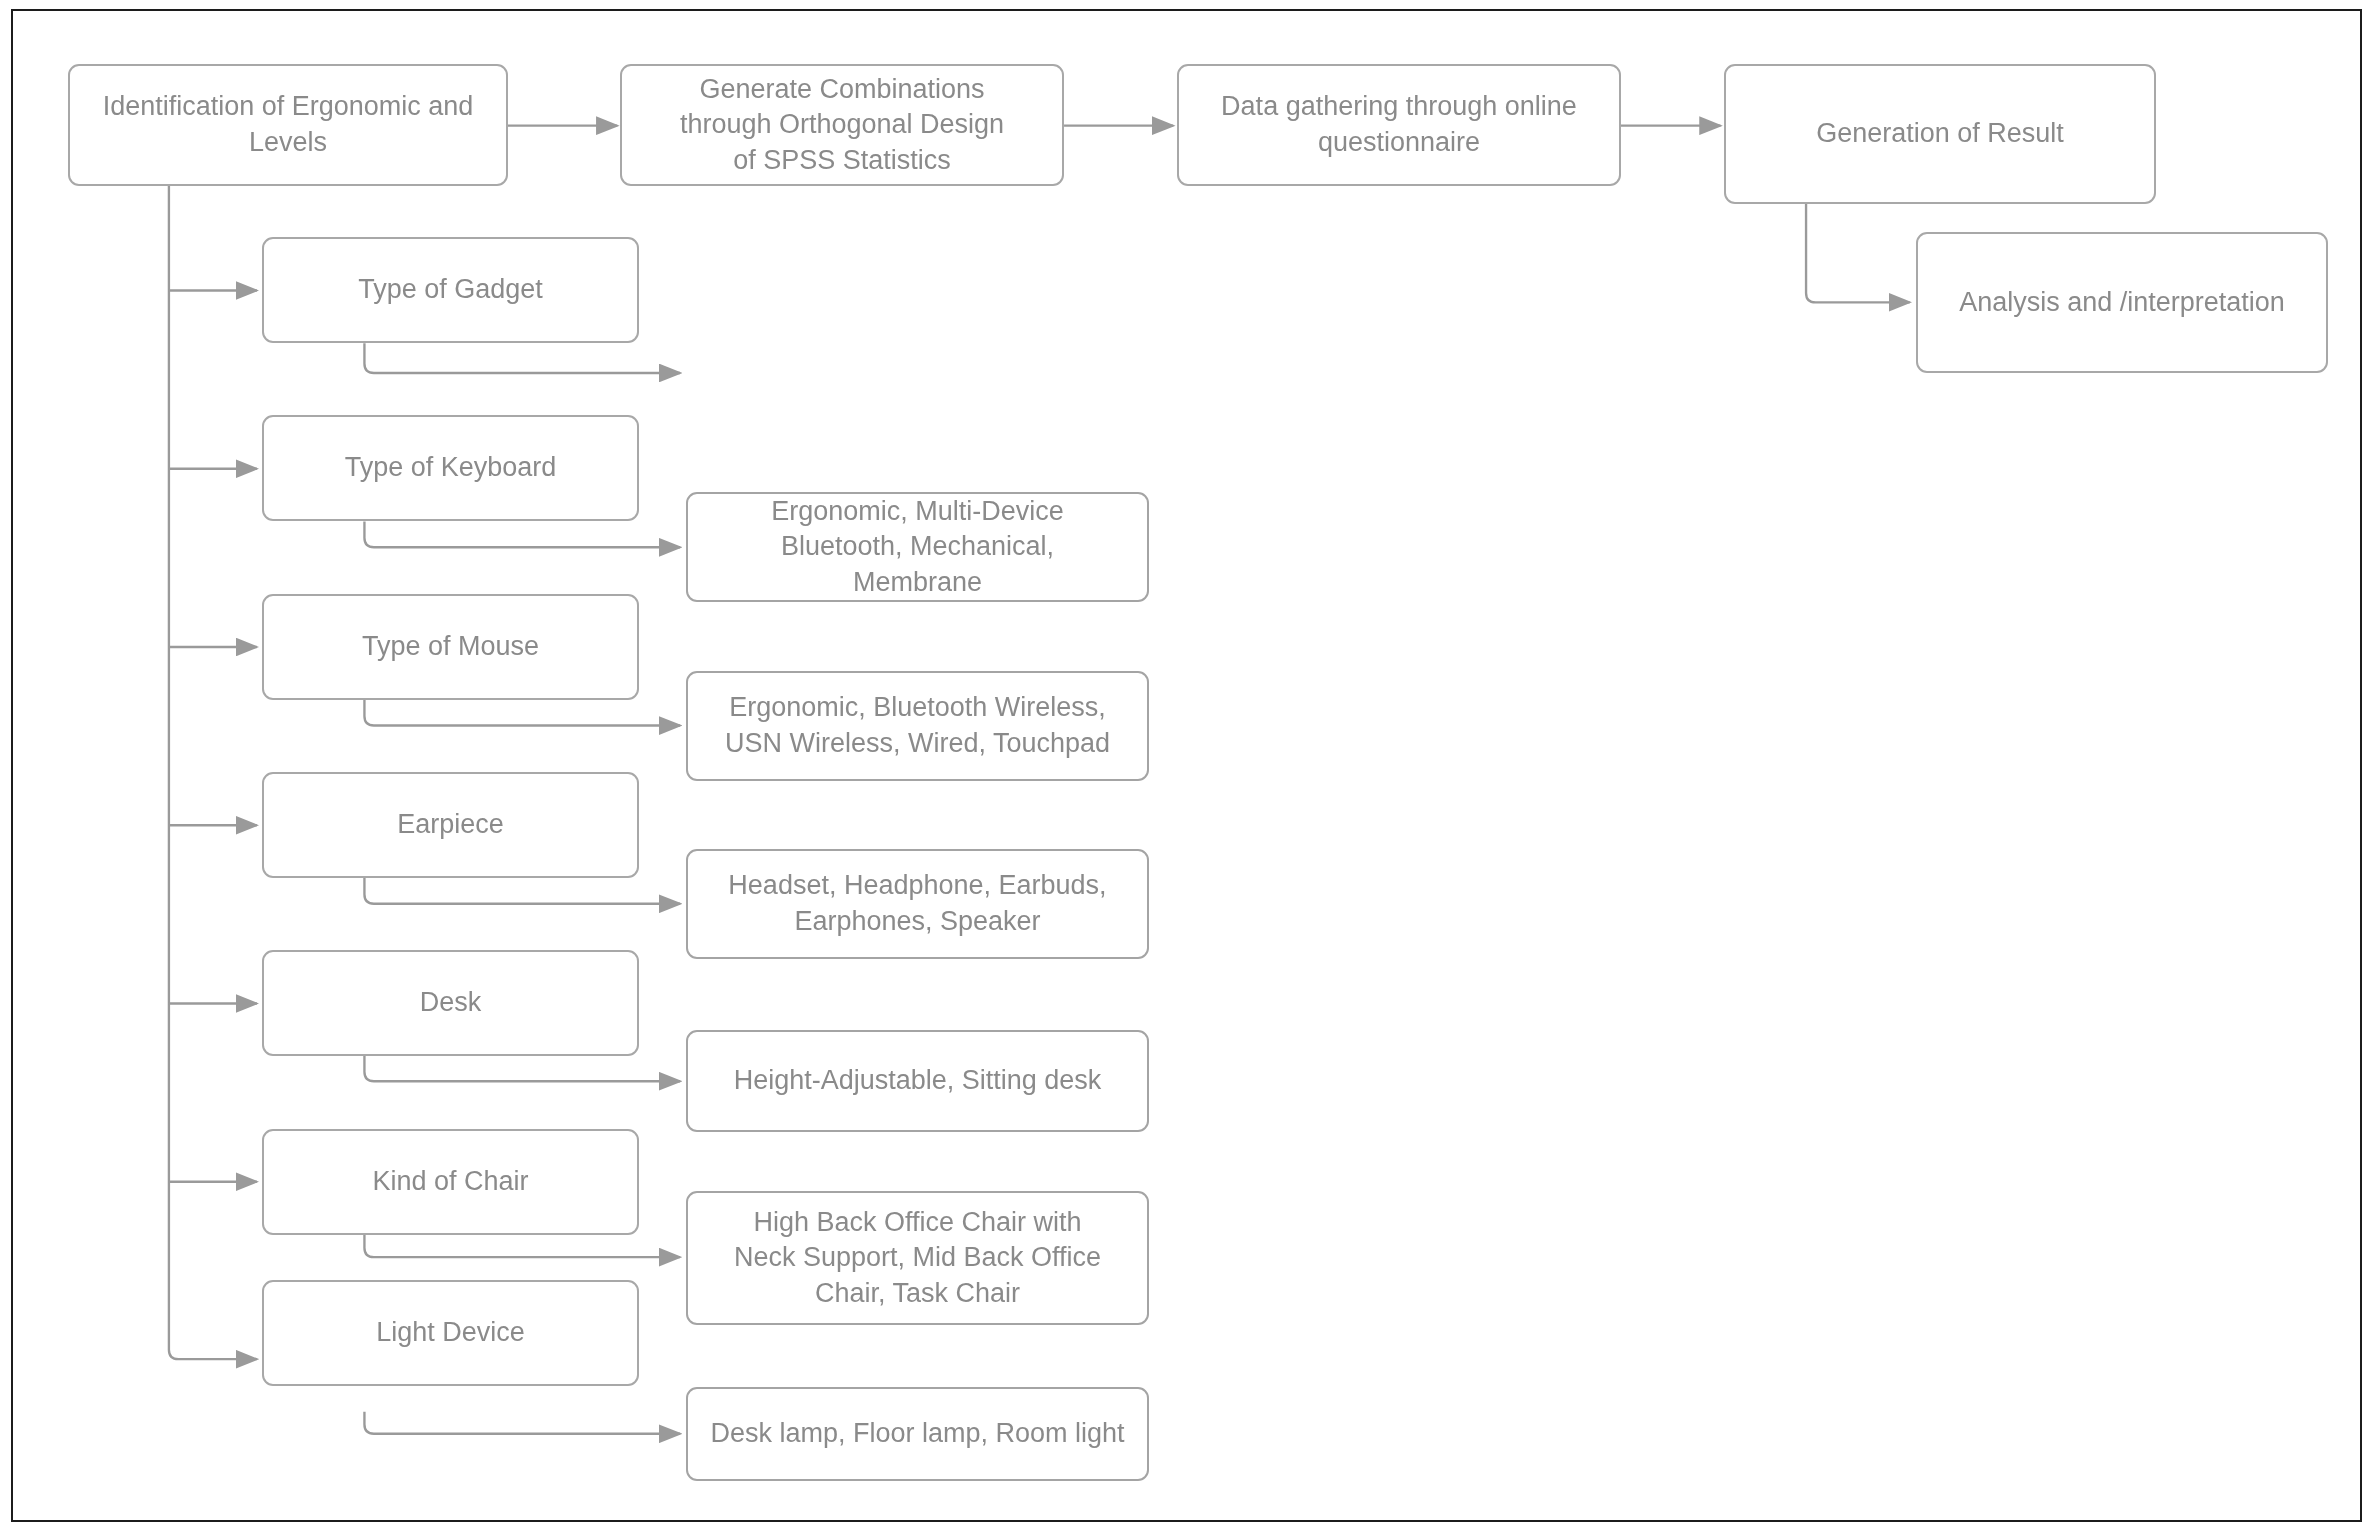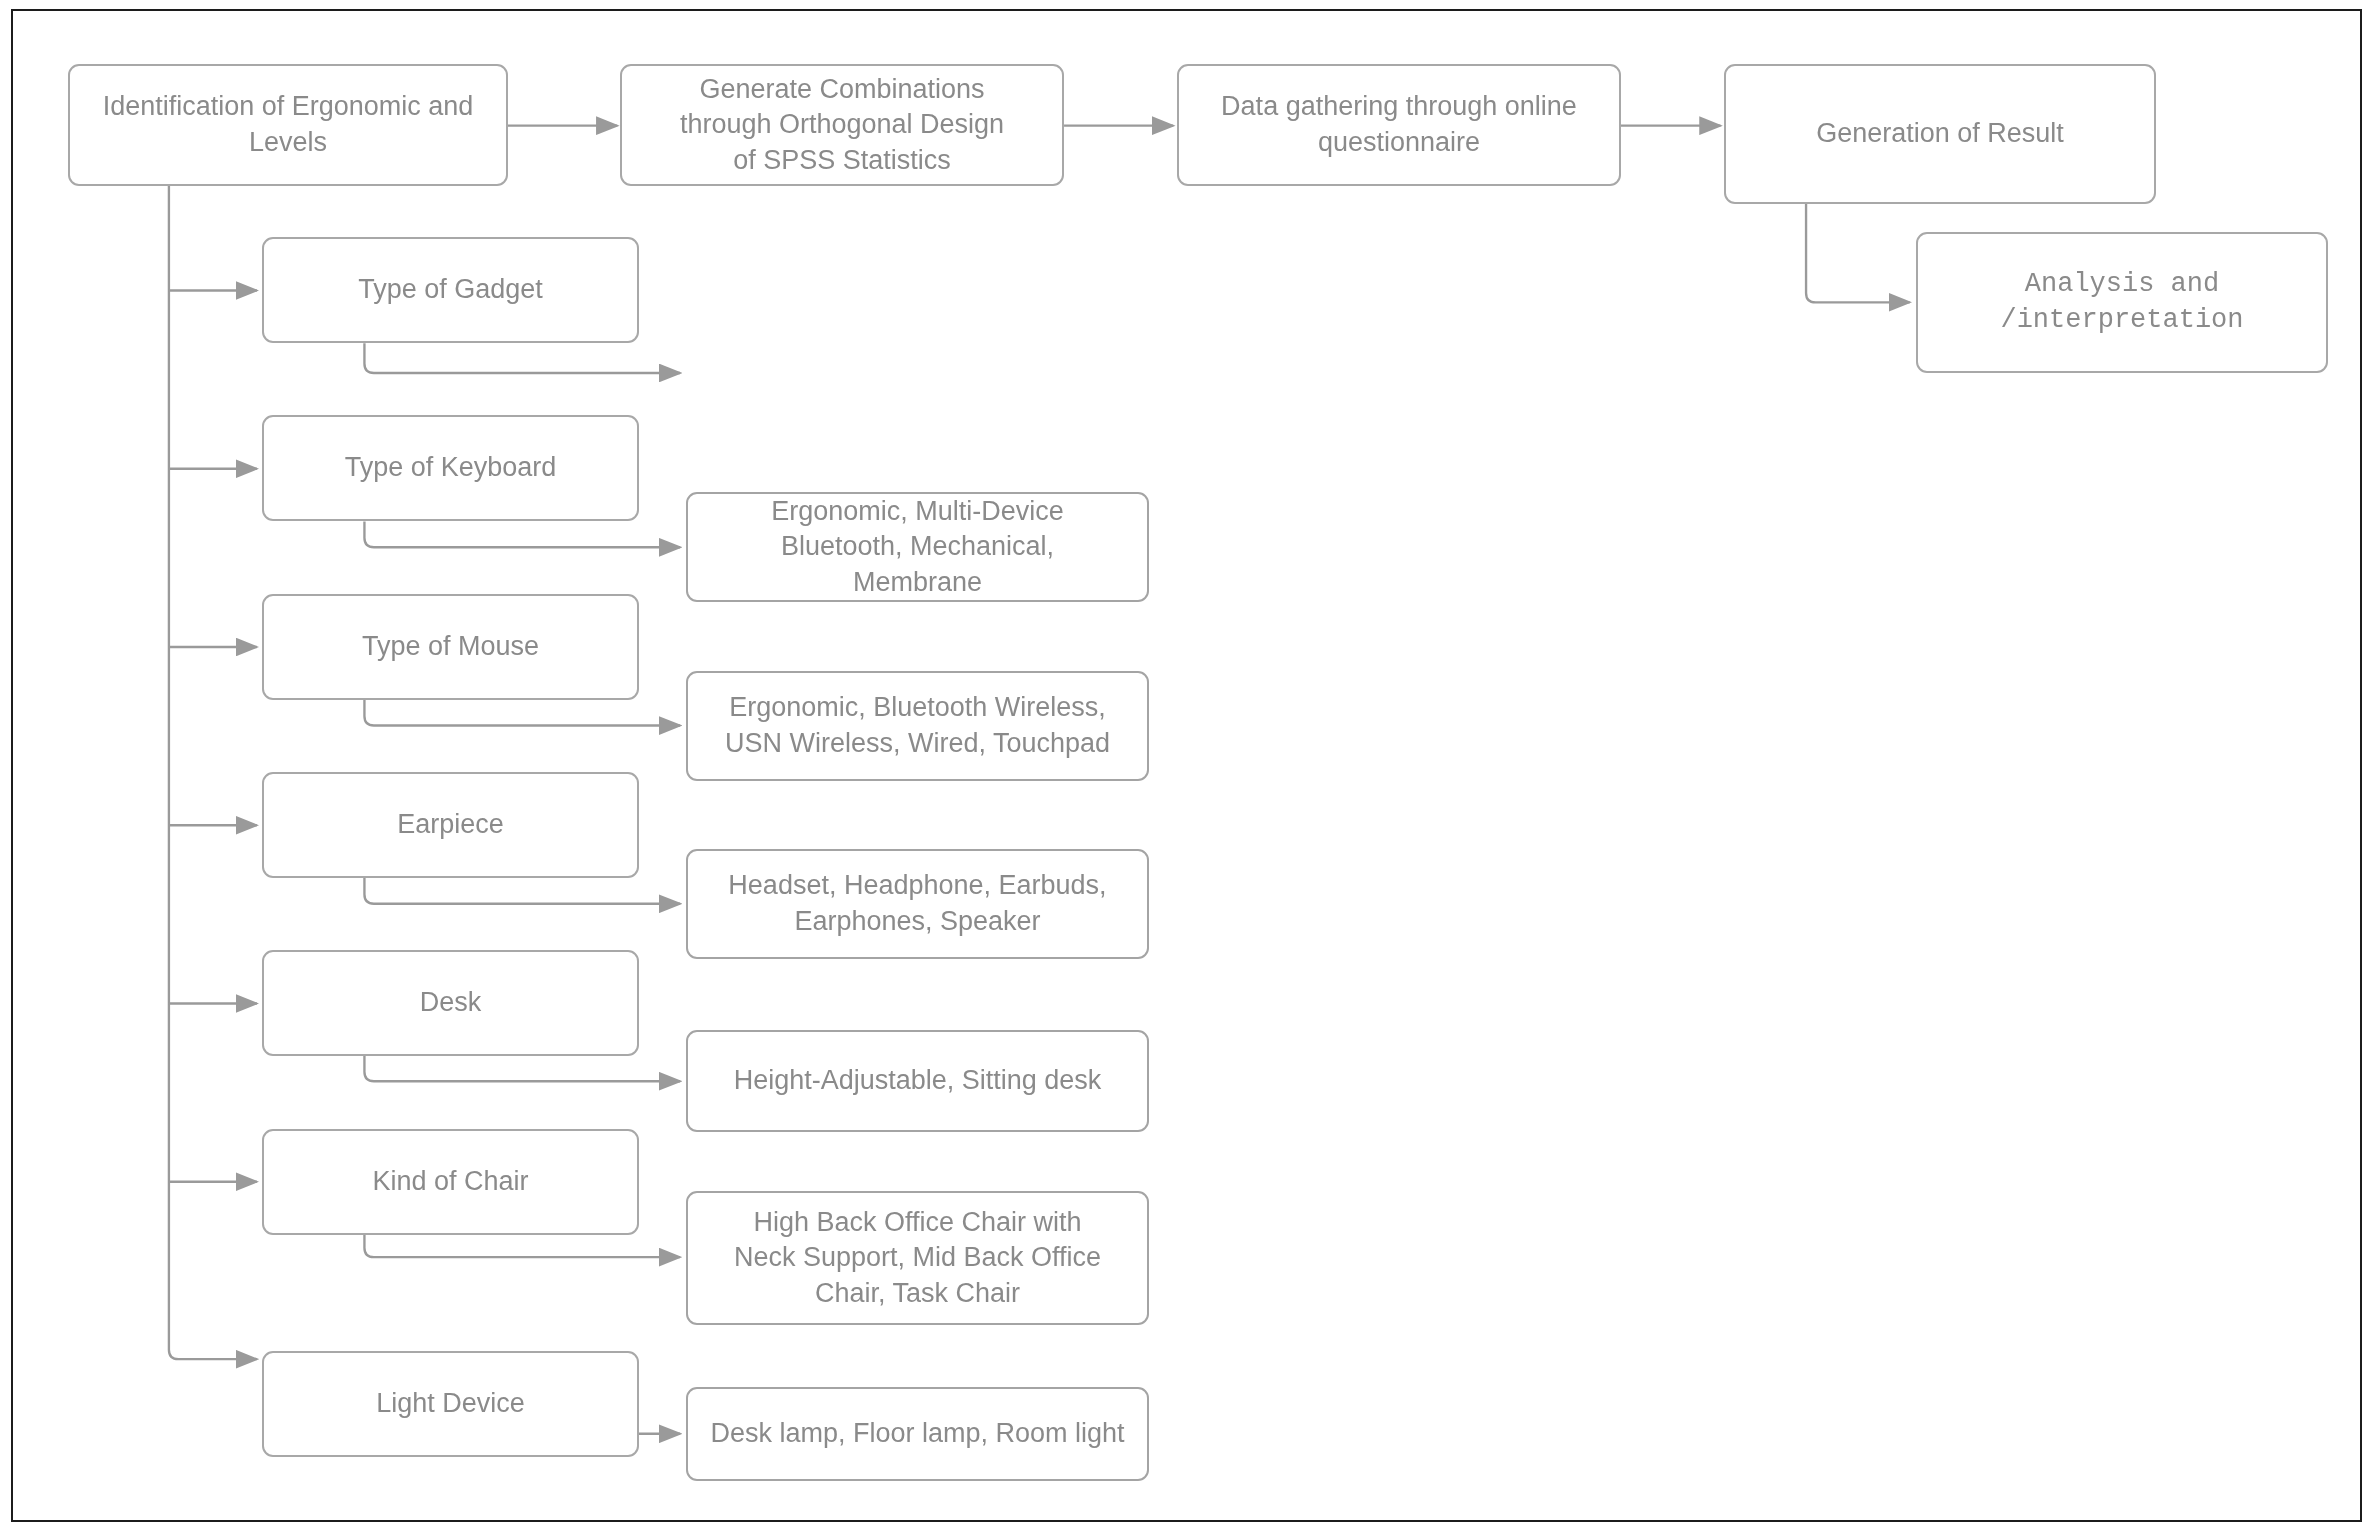--- a/index.html
+++ b/index.html
@@ -64,42 +64,42 @@
   <div class="box" style="left:620px;top:64px;width:444px;height:122px;">
     <span class="txt" style="width:352px;">Generate Combinations through Orthogonal Design of SPSS Statistics</span>
   </div>
   <div class="box" style="left:1177px;top:64px;width:444px;height:122px;">
     <span class="txt" style="width:408px;">Data gathering through online questionnaire</span>
   </div>
   <div class="box" style="left:1724px;top:64px;width:432px;height:140px;">
     <span class="txt" style="width:393px;">Generation of Result</span>
   </div>
   <div class="box" style="left:1916px;top:232px;width:412px;height:141px;">
-    <span class="txt" style="width:393px;font-family:Liberation Mono, monospace;">Analysis and /interpretation</span>
+    <span class="txt" style="width:393px;">Analysis and /interpretation</span>
   </div>
 
   <div class="box" style="left:262px;top:237px;width:377px;height:106px;">
     <span class="txt">Type of Gadget</span>
   </div>
   <div class="box" style="left:262px;top:415px;width:377px;height:106px;">
     <span class="txt">Type of Keyboard</span>
   </div>
   <div class="box" style="left:262px;top:594px;width:377px;height:106px;">
     <span class="txt">Type of Mouse</span>
   </div>
   <div class="box" style="left:262px;top:772px;width:377px;height:106px;align-items:center;">
     <span class="txt">Earpiece</span>
   </div>
   <div class="box" style="left:262px;top:950px;width:377px;height:106px;">
     <span class="txt">Desk</span>
   </div>
   <div class="box" style="left:262px;top:1129px;width:377px;height:106px;">
     <span class="txt">Kind of Chair</span>
   </div>
-  <div class="box" style="left:262px;top:1351px;width:377px;height:106px;">
+  <div class="box" style="left:262px;top:1280px;width:377px;height:106px;">
     <span class="txt">Light Device</span>
   </div>
 
   <div class="box lvl" style="left:686px;top:492px;width:463px;height:110px;">
     <span class="txt" style="width:369px;">Ergonomic, Multi-Device Bluetooth, Mechanical, Membrane</span>
   </div>
   <div class="box lvl" style="left:686px;top:671px;width:463px;height:110px;">
     <span class="txt" style="width:393px;">Ergonomic, Bluetooth Wireless, USN Wireless, Wired, Touchpad</span>
   </div>
   <div class="box lvl" style="left:686px;top:849px;width:463px;height:110px;">

